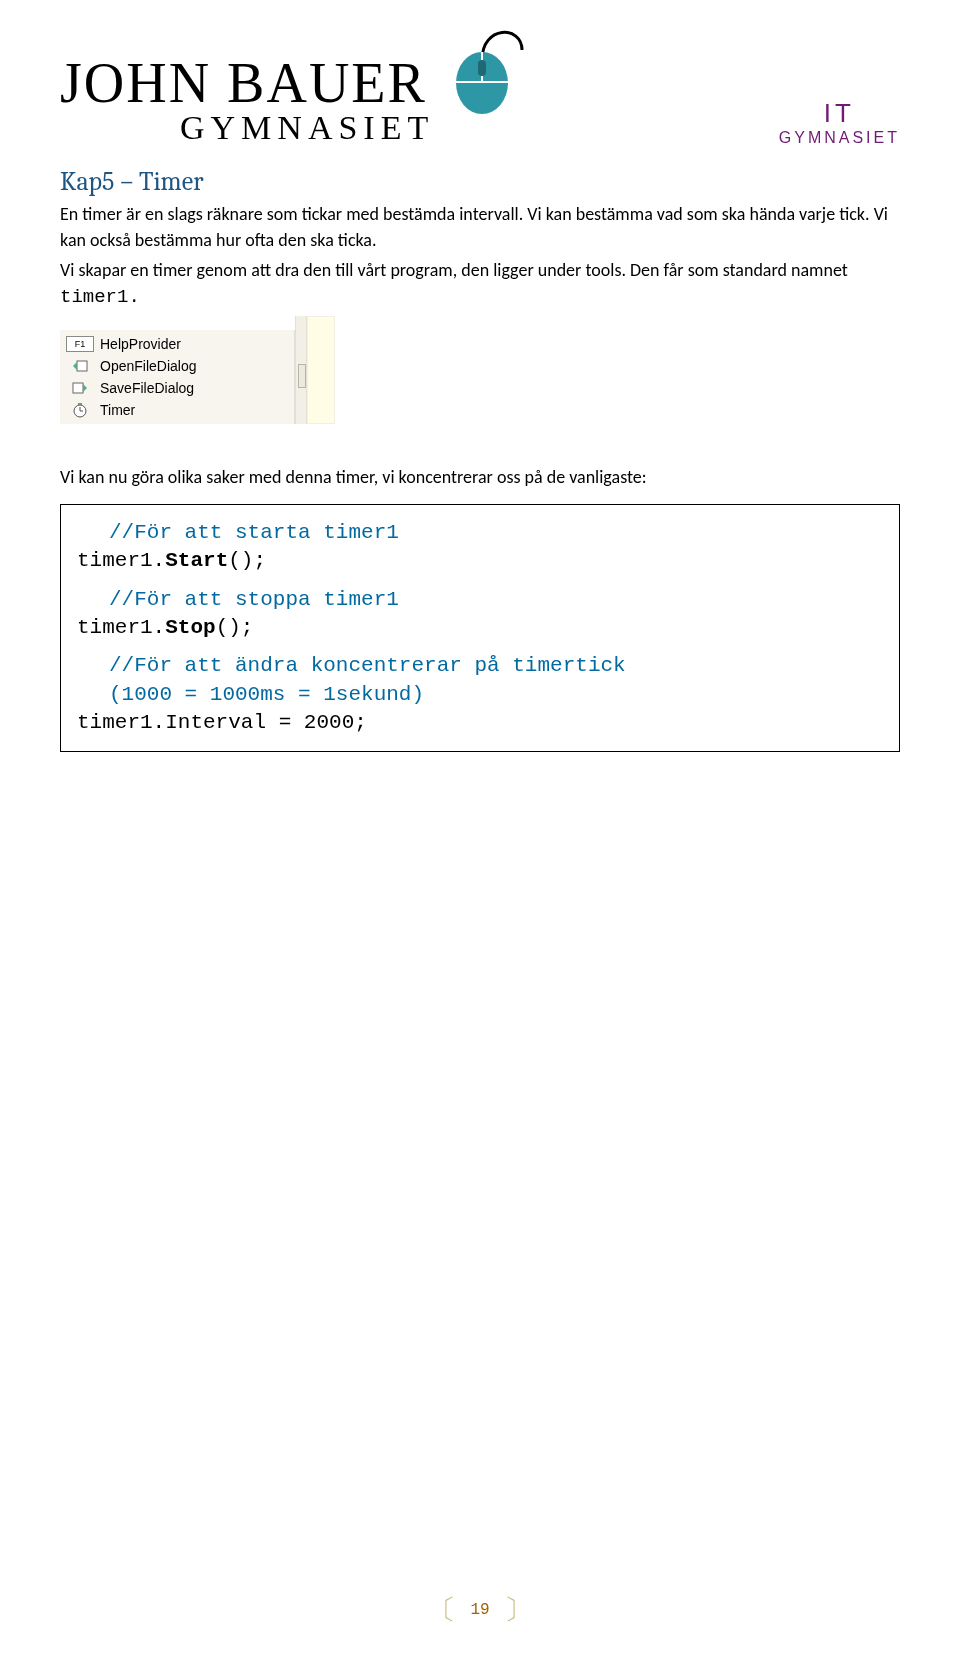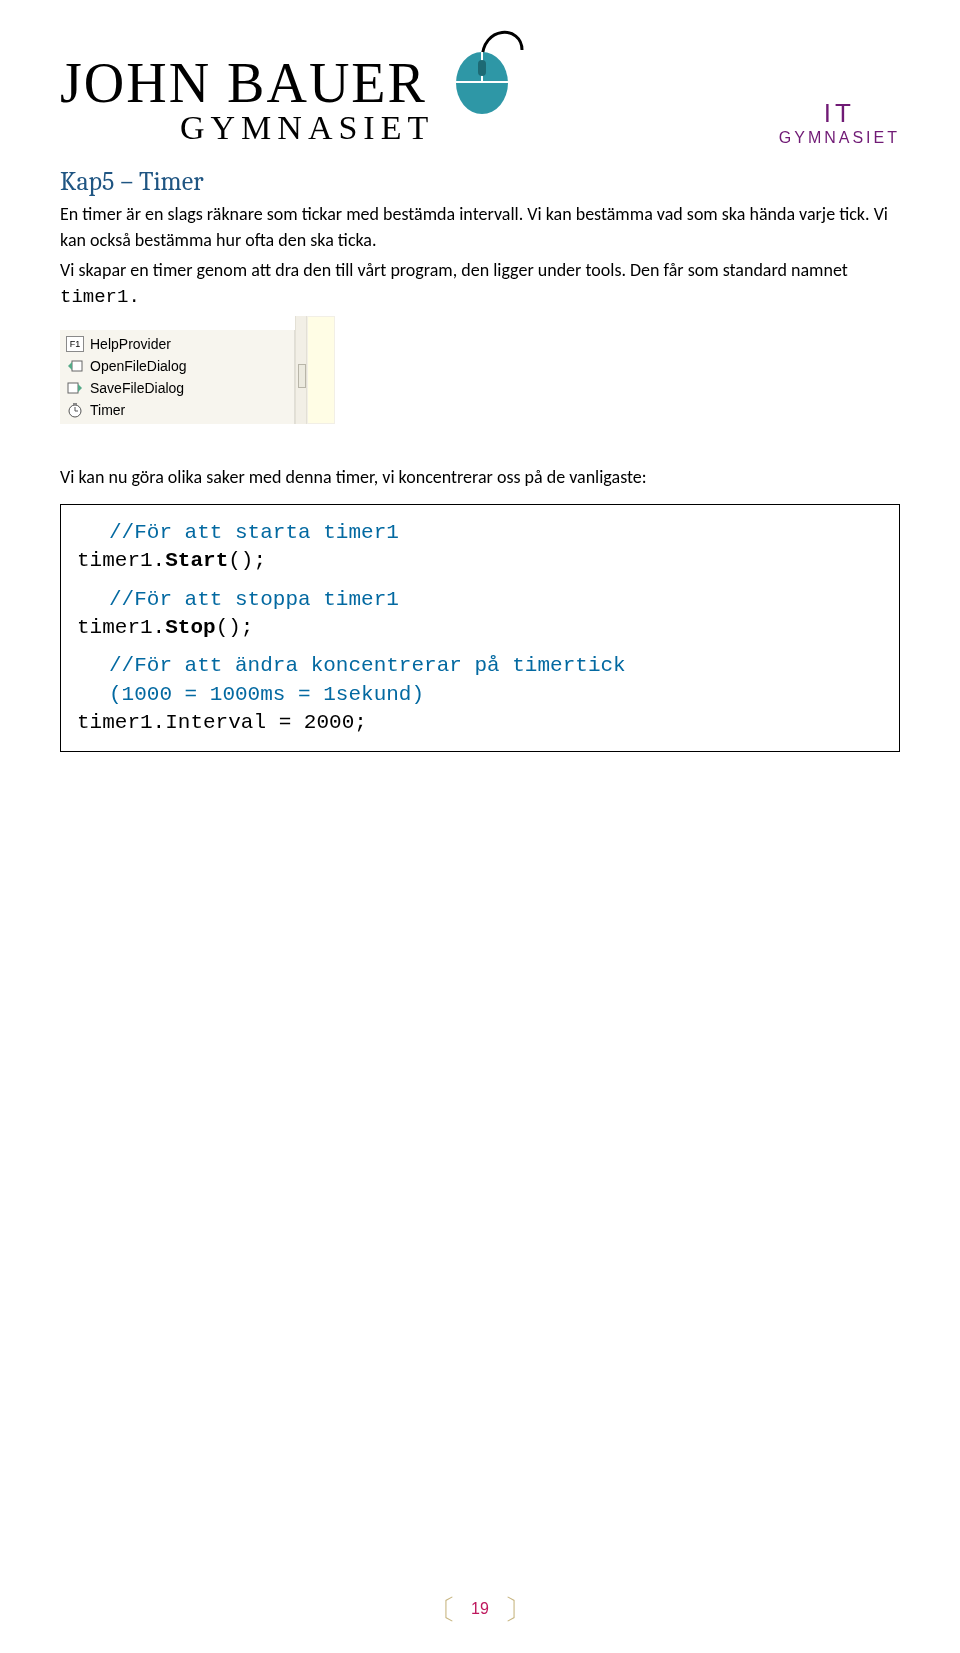--- a/index.html
+++ b/index.html
@@ -81,21 +81,21 @@
     padding: 3px 0;
   }
   .tb-item {
     display:flex; align-items:center;
     font-family: Tahoma, Arial, sans-serif;
     font-size: 14px;
     color: #000;
     padding: 3px 6px;
   }
   .tb-icon {
-    width: 18px; height: 16px;
+    width: 28px; height: 16px;
     display:inline-flex; align-items:center; justify-content:center;
     margin-right: 6px;
   }
   .tb-outer { display:flex; }
   .tb-side {
     width: 12px;
     background: #f2efe6;
     border-left: 1px solid #e3e0d5;
     border-right: 1px solid #e3e0d5;
     position: relative;
@@ -120,23 +120,23 @@
   .page-footer {
     position: absolute;
     bottom: 24px;
     left: 0;
     width: 100%;
     text-align: center;
   }
   .page-num {
     display:inline-block;
     min-width: 40px;
-    font-family: Liberation Sans, sans-serif;
+    font-family: Liberation Mono, monospace;
     font-size: 16px;
-    color: #be185d;
+    color: #a16207;
     padding: 0 8px;
   }
   .footer-brace-l, .footer-brace-r {
     font-family: "Courier New", monospace;
     font-size: 28px;
     vertical-align: middle;
     color: #c7b580;
   }
 </style>
 </head>

